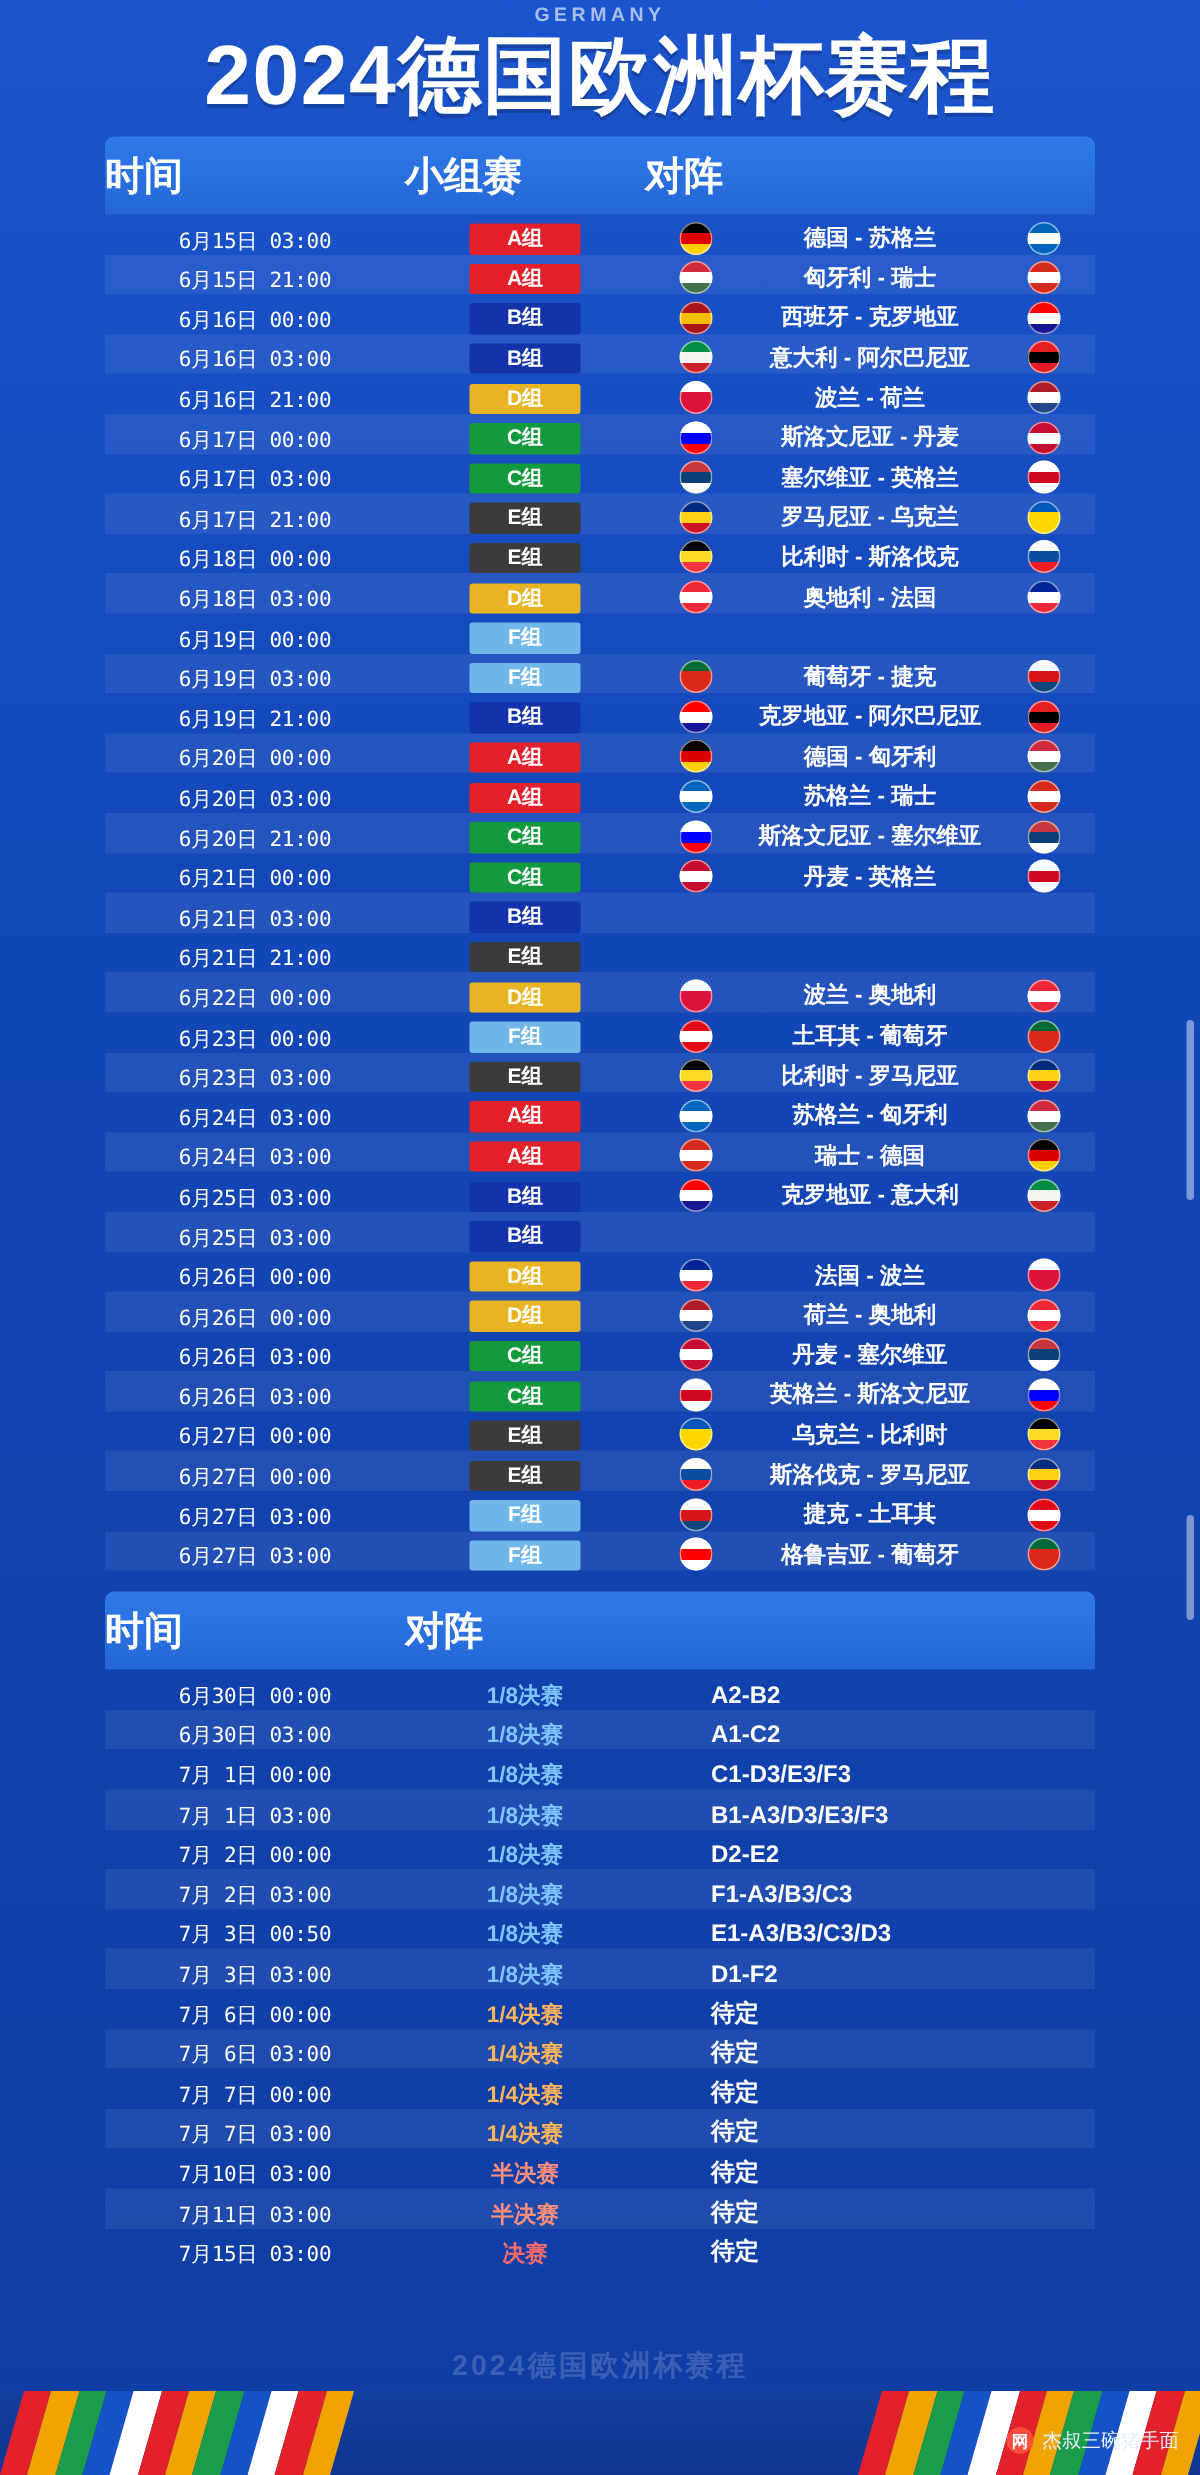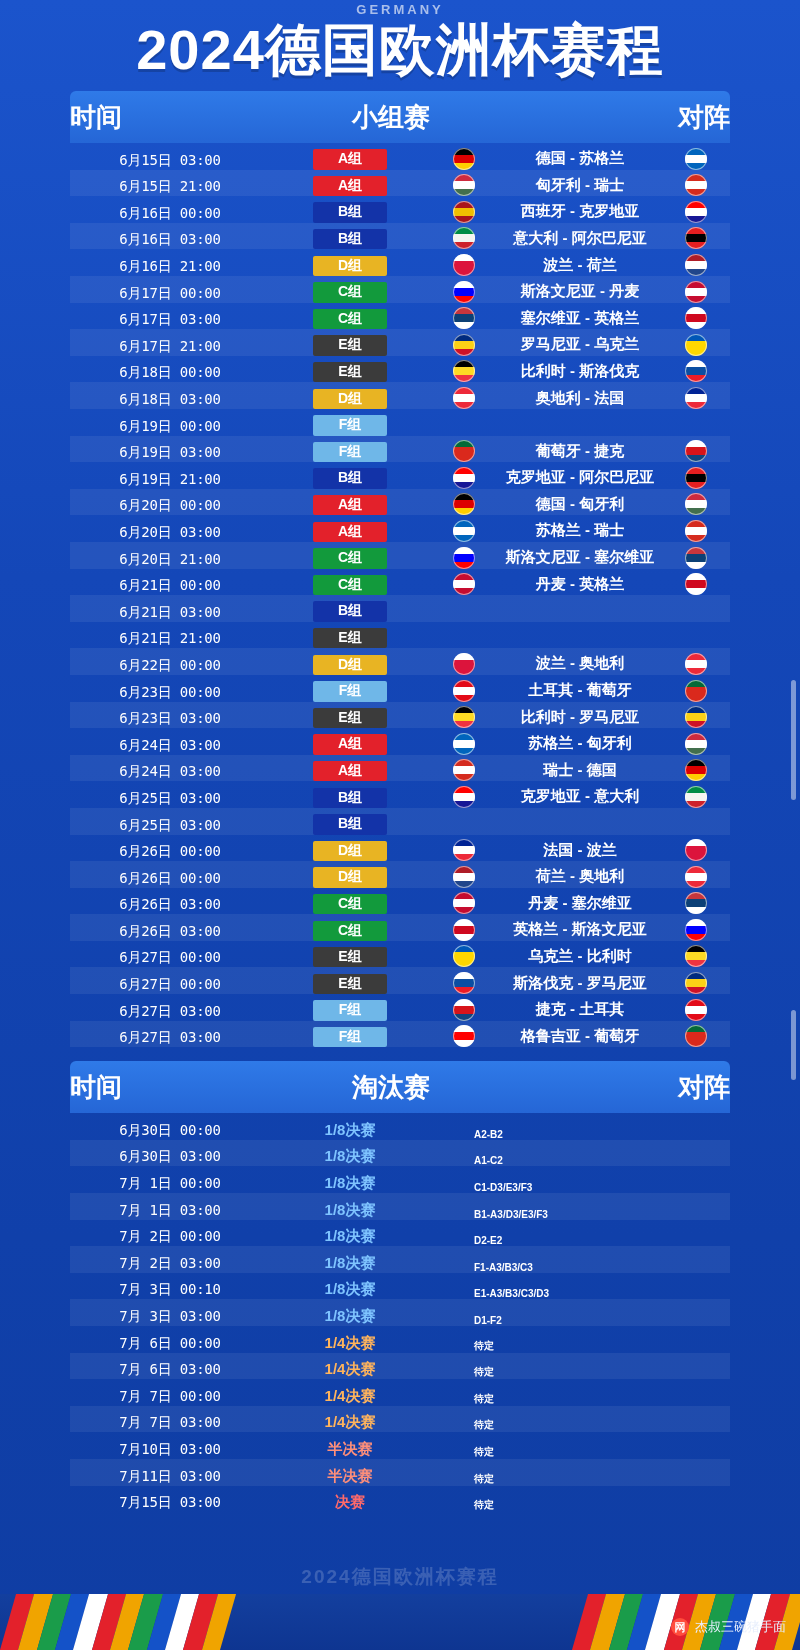--- a/index.html
+++ b/index.html
@@ -52,22 +52,22 @@
     display: flex;
     align-items: center;
     background: linear-gradient(180deg, #2f7ae8 0%, #2566d6 100%);
     border-radius: 6px 6px 0 0;
     height: 52px;
     color: #fff;
     font-size: 26px;
     font-weight: bold;
   }
   .col-head .c1 { width: 200px; text-align: left; }
-  .col-head .c2 { width: 160px; text-align: right; }
-  .col-head .c3 { flex: 1; text-align: right; }
+  .col-head .c2 { width: 160px; text-align: left; }
+  .col-head .c3 { flex: 1; text-align: left; }
 
   .rows { display: block; }
   .row {
     display: flex;
     align-items: flex-end;
     height: 26.6px;
     color: #ffffff;
     font-size: 14.5px;
   }
   .row.alt { background: rgba(255,255,255,.07); }
@@ -122,21 +122,21 @@
   
   .row.ko .ko-stage {
     width: 160px;
     text-align: center;
     font-size: 15px;
     font-weight: bold;
   }
   .row.ko .ko-teams {
     flex: 1;
     padding-left: 44px;
-    font-size: 10px;
+    font-size: 16px;
     font-weight: bold;
     color: #ffffff;
   }
   .ko-r16 { color: #7fc4ff; }
   .ko-qf  { color: #ffb45c; }
   .ko-sf  { color: #ff8f7a; }
   .ko-f   { color: #ff6a6a; }
 
   .spacer { height: 14px; }
 
@@ -570,21 +570,20 @@
           </div>
         </div>
       </div>
   </div>
 
   <div class="spacer"></div>
 
   <div class="block">
     <div class="col-head">
       <div class="c1">时间</div>
-      <div class="c2">淘汰赛</div>
       <div class="c3">对阵</div>
     </div>
     <div class="rows" id="ko-rows">
         <div class="row ko">
           <div class="time">6月30日 00:00</div>
           <div class="ko-stage ko-r16">1/8决赛</div>
           <div class="ko-teams">A2-B2</div>
         </div>
         <div class="row ko alt">
           <div class="time">6月30日 03:00</div>
@@ -605,21 +604,21 @@
           <div class="time">7月 2日 00:00</div>
           <div class="ko-stage ko-r16">1/8决赛</div>
           <div class="ko-teams">D2-E2</div>
         </div>
         <div class="row ko alt">
           <div class="time">7月 2日 03:00</div>
           <div class="ko-stage ko-r16">1/8决赛</div>
           <div class="ko-teams">F1-A3/B3/C3</div>
         </div>
         <div class="row ko">
-          <div class="time">7月 3日 00:10</div>
+          <div class="time">7月 3日 00:50</div>
           <div class="ko-stage ko-r16">1/8决赛</div>
           <div class="ko-teams">E1-A3/B3/C3/D3</div>
         </div>
         <div class="row ko alt">
           <div class="time">7月 3日 03:00</div>
           <div class="ko-stage ko-r16">1/8决赛</div>
           <div class="ko-teams">D1-F2</div>
         </div>
         <div class="row ko">
           <div class="time">7月 6日 00:00</div>

